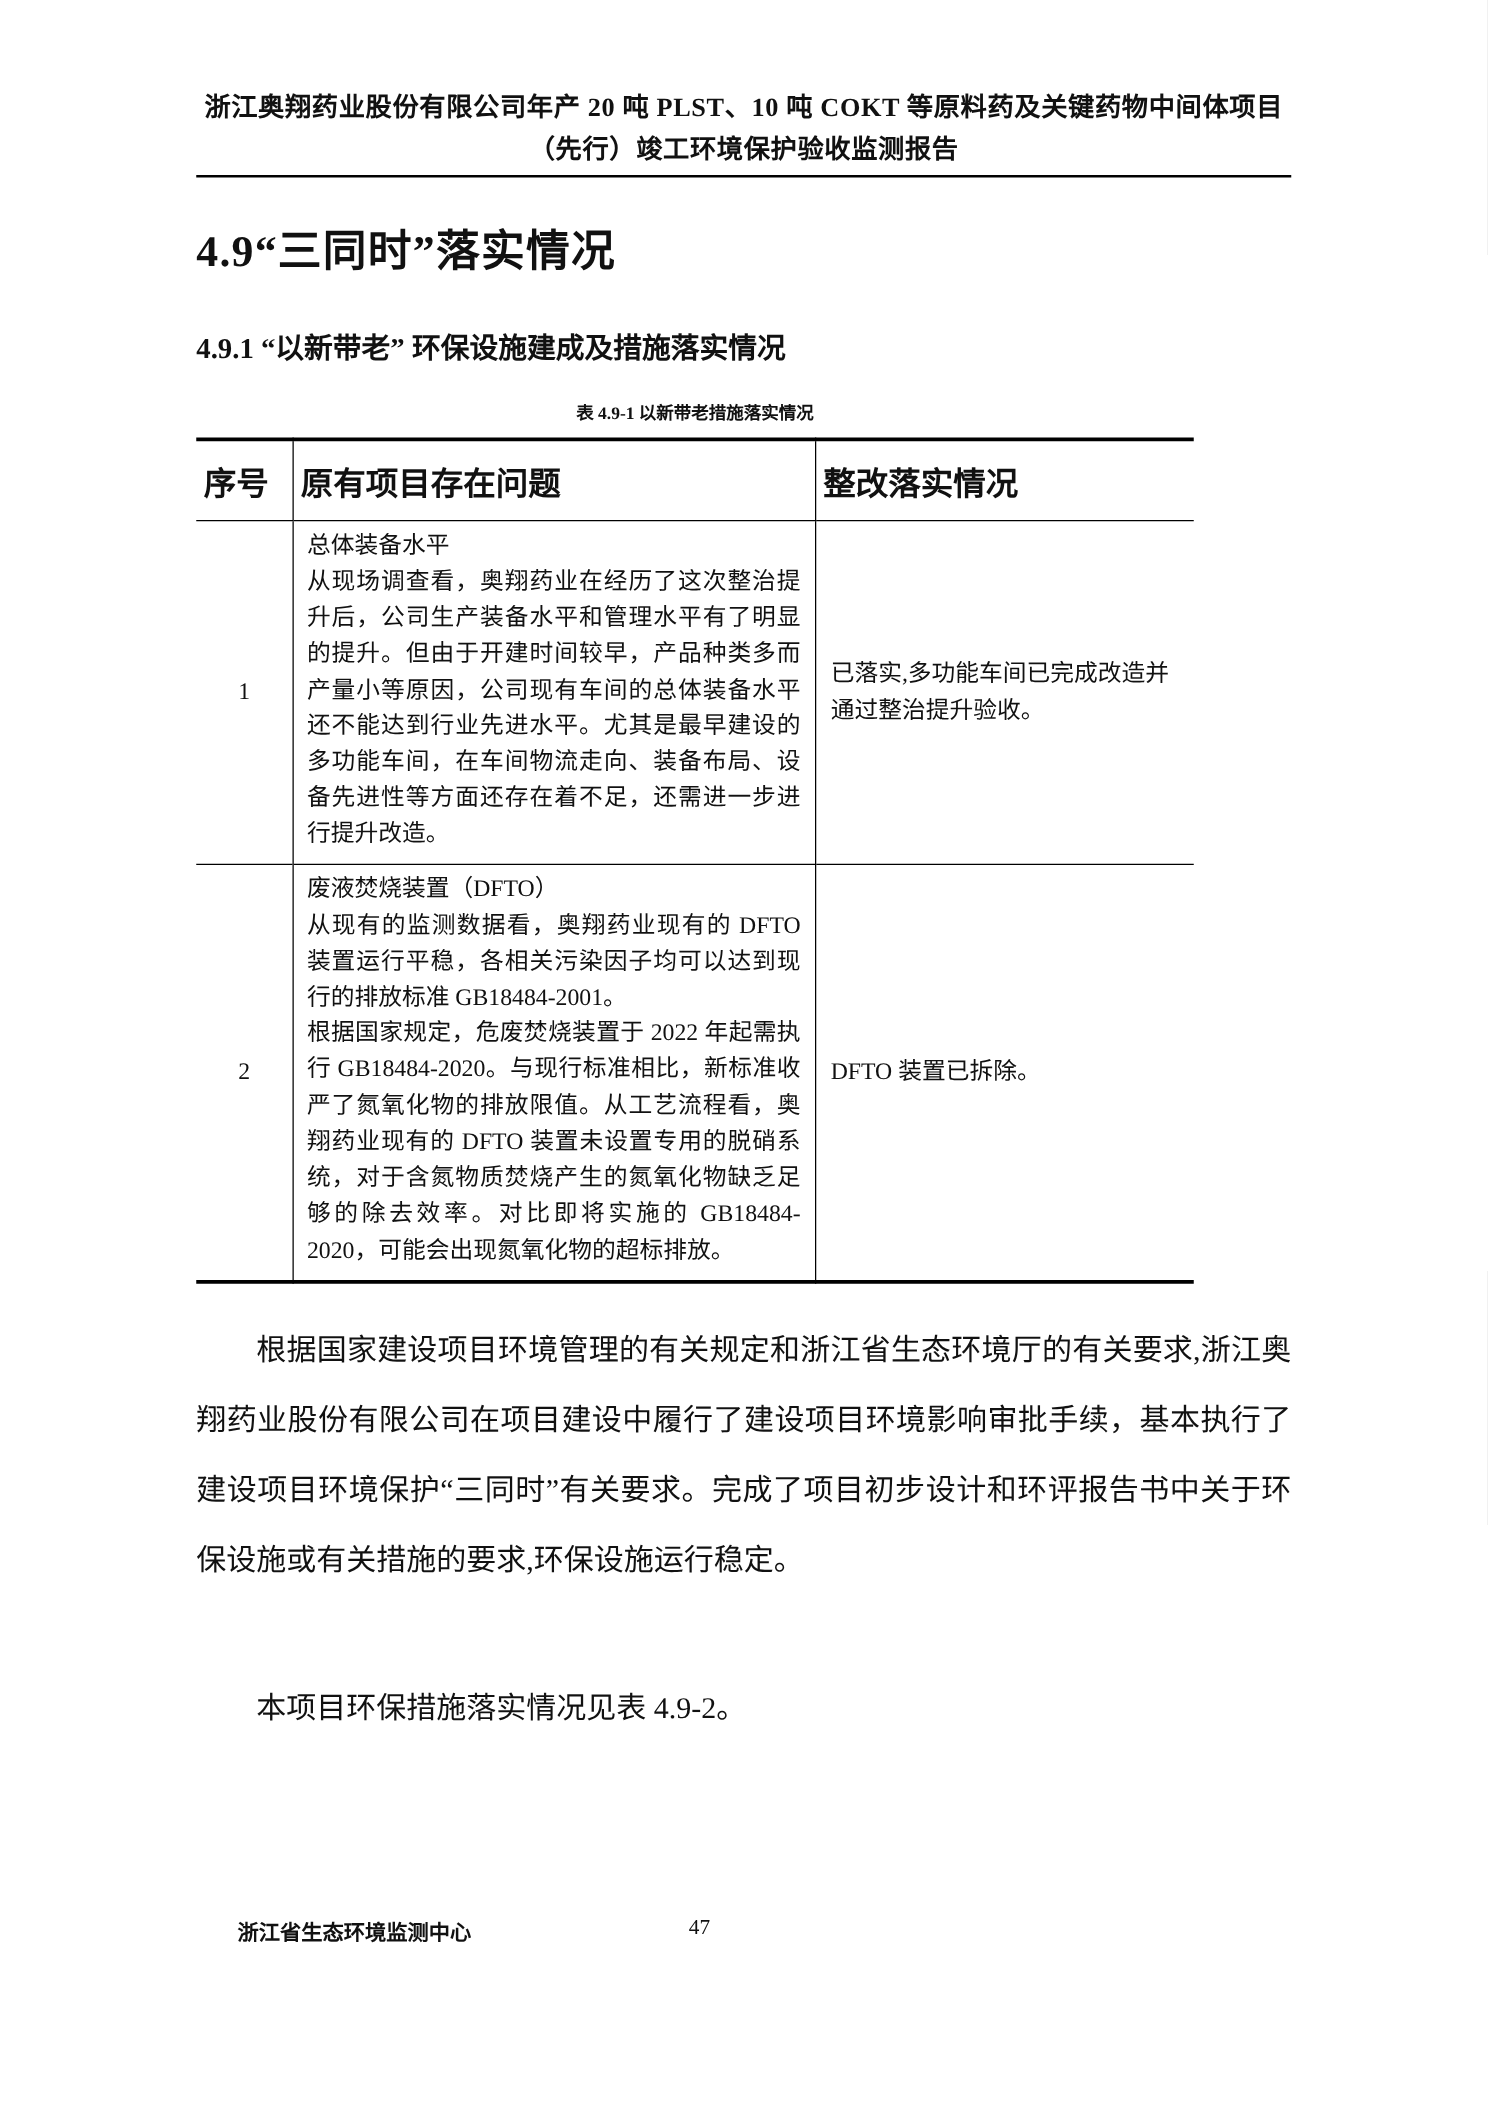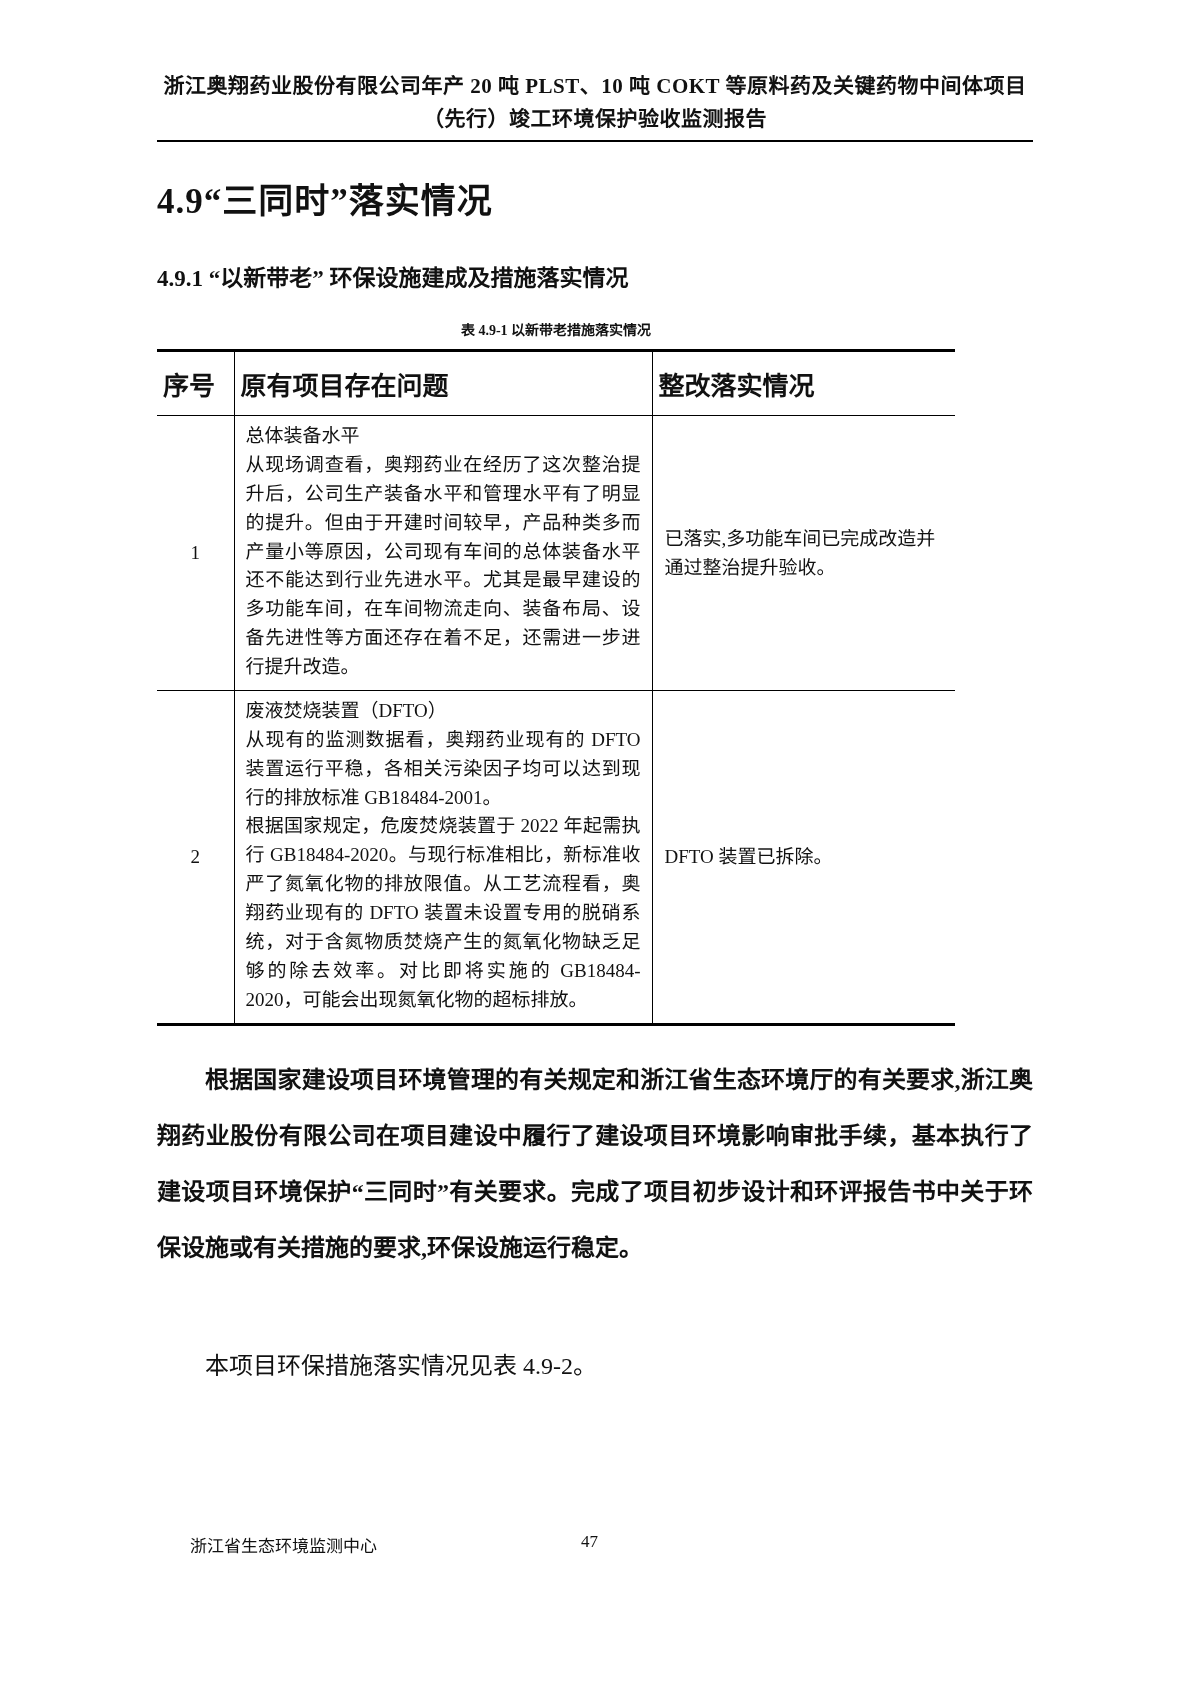--- a/index.html
+++ b/index.html
@@ -94,32 +94,32 @@
     line-height: 1.55;
     text-align: left;
   }
   
   .body-para {
     font-size: 24px;
     line-height: 56px;
     text-align: justify;
     text-indent: 2em;
   }
-  .p1 { margin-top: 26px; font-weight: bold; }
+  .p1 { margin-top: 26px; }
   .p2 { margin-top: 62px; text-align: left; }
   
   .footer {
     position: absolute;
     left: 157px;
     right: 157px;
     top: 1532px;
     font-size: 17px;
   }
-  .footer-org { position: absolute; left: 33px; top: 0; }
-  .footer-page { position: absolute; left: 424px; top: 0; }
+  .footer-org { position: absolute; left: 33px; top: 0; font-weight: bold; }
+  .footer-page { position: absolute; left: 394px; top: 0; }
 </style>
 </head>
 <body>
 
 <div class="page">
 
   <div class="running-head">浙江奥翔药业股份有限公司年产 20 吨 PLST、10 吨 COKT 等原料药及关键药物中间体项目（先行）竣工环境保护验收监测报告</div>
   <div class="head-rule"></div>
 
   <div class="h-49">4.9“三同时”落实情况</div>

